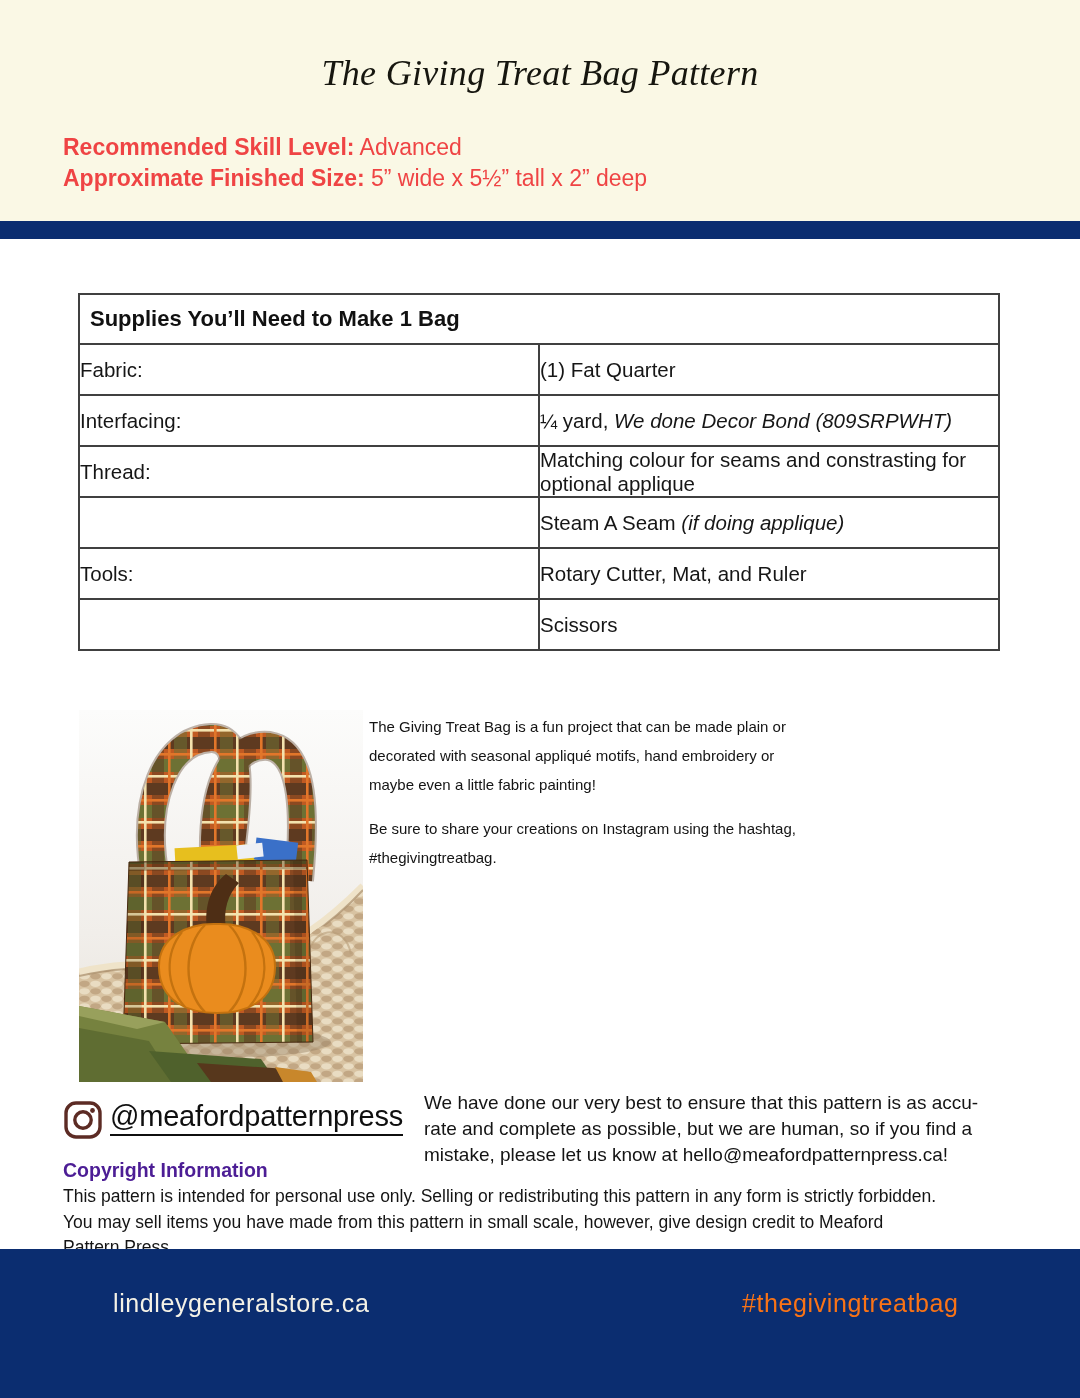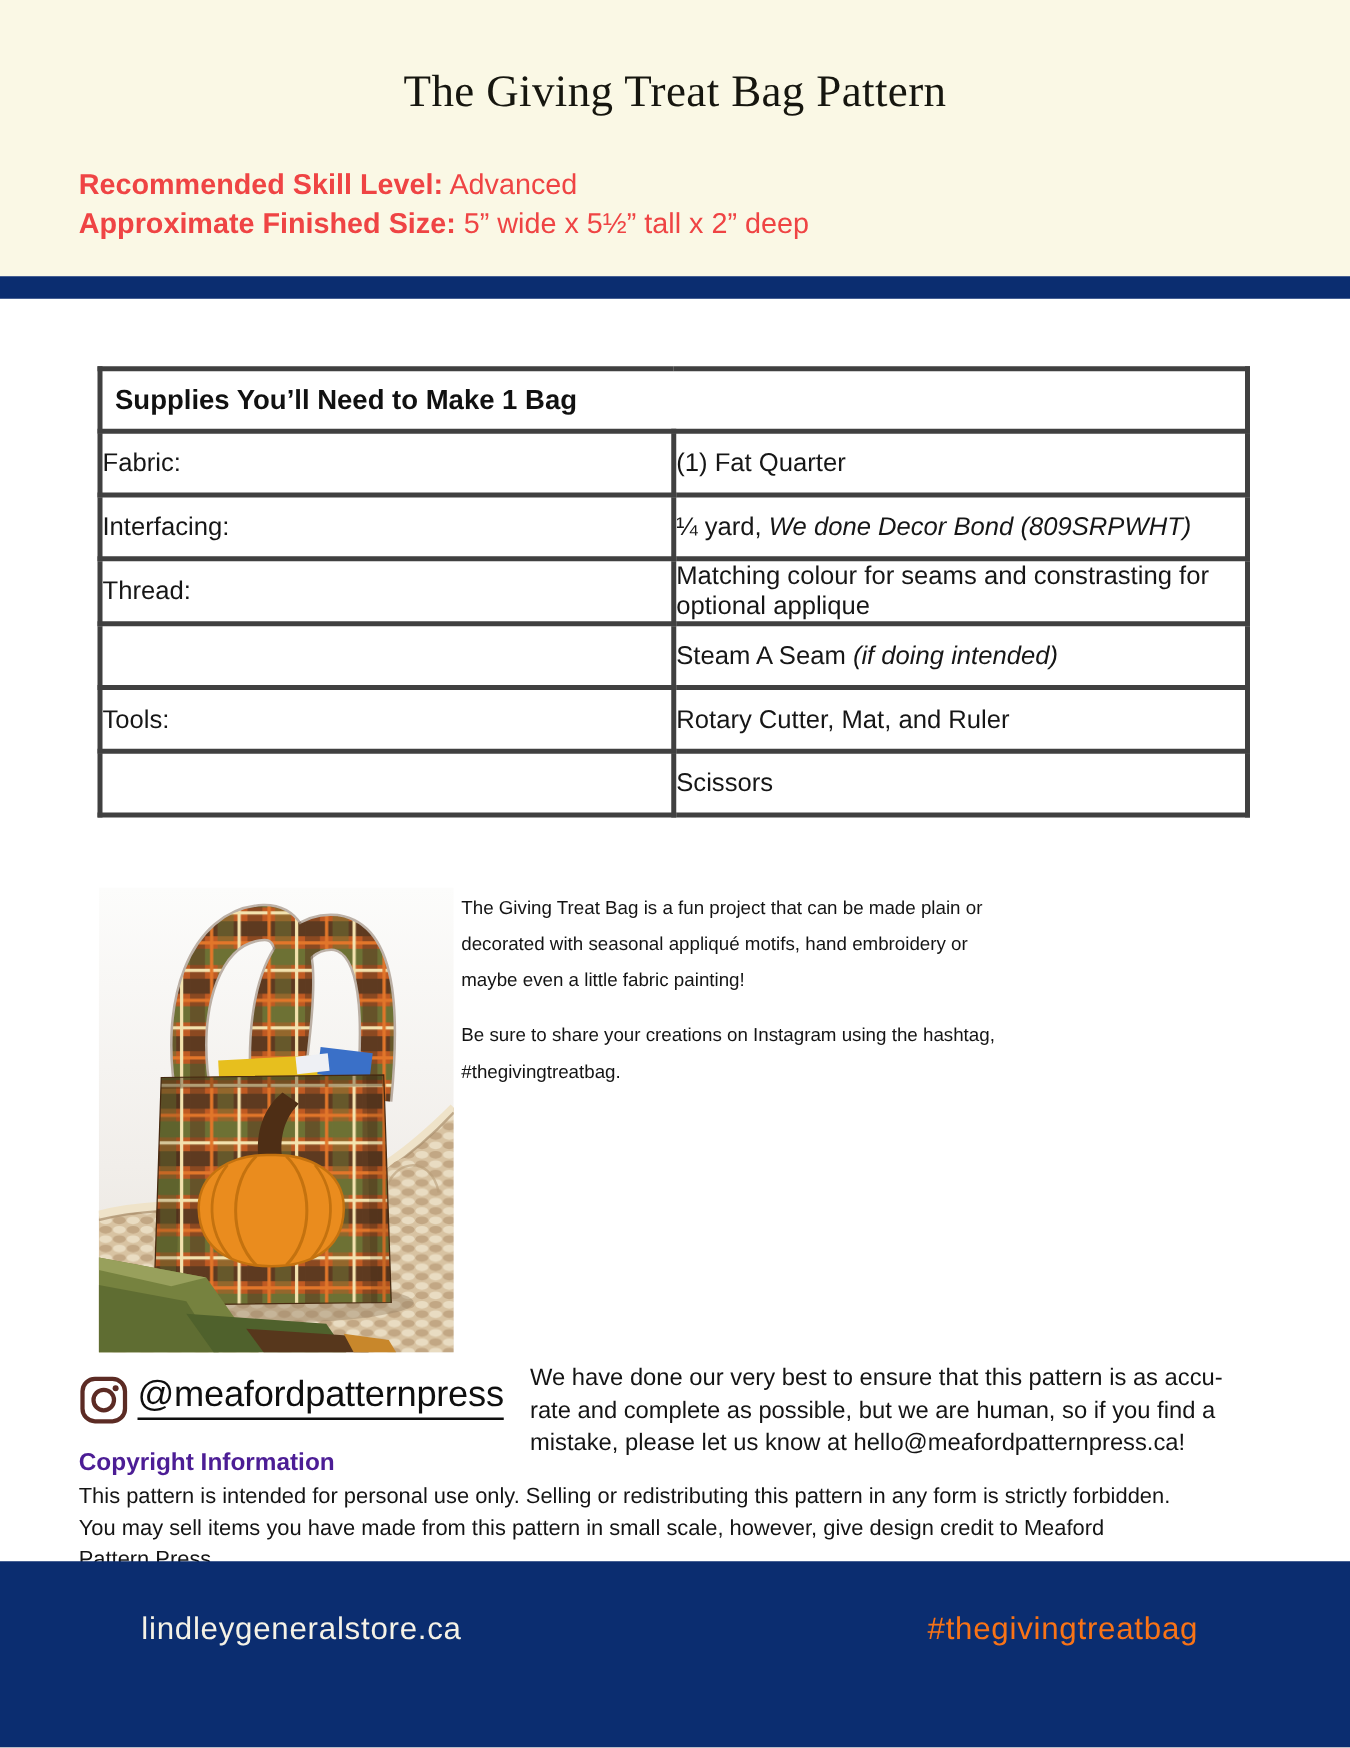--- a/index.html
+++ b/index.html
@@ -7,28 +7,28 @@
   .page {
     position:relative; width:1080px; height:1398px; margin:0 auto;
     background:#ffffff; overflow:hidden;
     font-family:"Liberation Sans", sans-serif; color:#1c1c1c;
   }
   
   .header { position:absolute; top:0; left:0; width:100%; height:221px; background:#FAF8E5; }
   .title {
     position:absolute; top:52px; left:0; width:100%; text-align:center;
     font-family:"Liberation Serif", serif; font-weight:400;
-    font-size:36px; color:#16160f; letter-spacing:0.3px;
+    font-size:36px; color:#16160f; letter-spacing:0.3px;font-style:italic;
   }
   .meta { position:absolute; left:63px; top:132px; font-size:23px; line-height:31px; color:#ef4444; }
   .meta b { font-weight:700; }
   .divider { position:absolute; top:221px; left:0; width:100%; height:18px; background:#0B2D70; }
   
   table.supplies { position:absolute; left:78px; top:293px; width:922px; border-collapse:collapse; table-layout:fixed; }
-  table.supplies th, table.supplies td { border:4px solid #404040; vertical-align:middle; }
+  table.supplies th, table.supplies td { border:2px solid #404040; vertical-align:middle; }
   table.supplies th {
     height:50px; text-align:left; padding-left:10px;
     font-size:22px; font-weight:700; color:#111;
   }
   table.supplies td { height:51px; font-size:20.5px; color:#161616; }
   td.c1 { width:217px; }
   td.c2 { }
   .it { font-style:italic; }
   
   .photo { position:absolute; left:79px; top:710px; width:284px; height:372px; }
@@ -77,21 +77,21 @@
     <tr>
           <td class="c1">Interfacing:</td>
           <td class="c2"><span>¼ yard, </span><span class="it">We done Decor Bond (809SRPWHT)</span></td>
         </tr>
     <tr>
           <td class="c1">Thread:</td>
           <td class="c2"><span>Matching colour for seams and constrasting for optional applique</span><span class="it"></span></td>
         </tr>
     <tr>
           <td class="c1"></td>
-          <td class="c2"><span>Steam A Seam </span><span class="it">(if doing intended)</span></td>
+          <td class="c2"><span>Steam A Seam </span><span class="it">(if doing applique)</span></td>
         </tr>
     <tr>
           <td class="c1">Tools:</td>
           <td class="c2"><span>Rotary Cutter, Mat, and Ruler</span><span class="it"></span></td>
         </tr>
     <tr>
           <td class="c1"></td>
           <td class="c2"><span>Scissors</span><span class="it"></span></td>
         </tr>
   </tbody>

